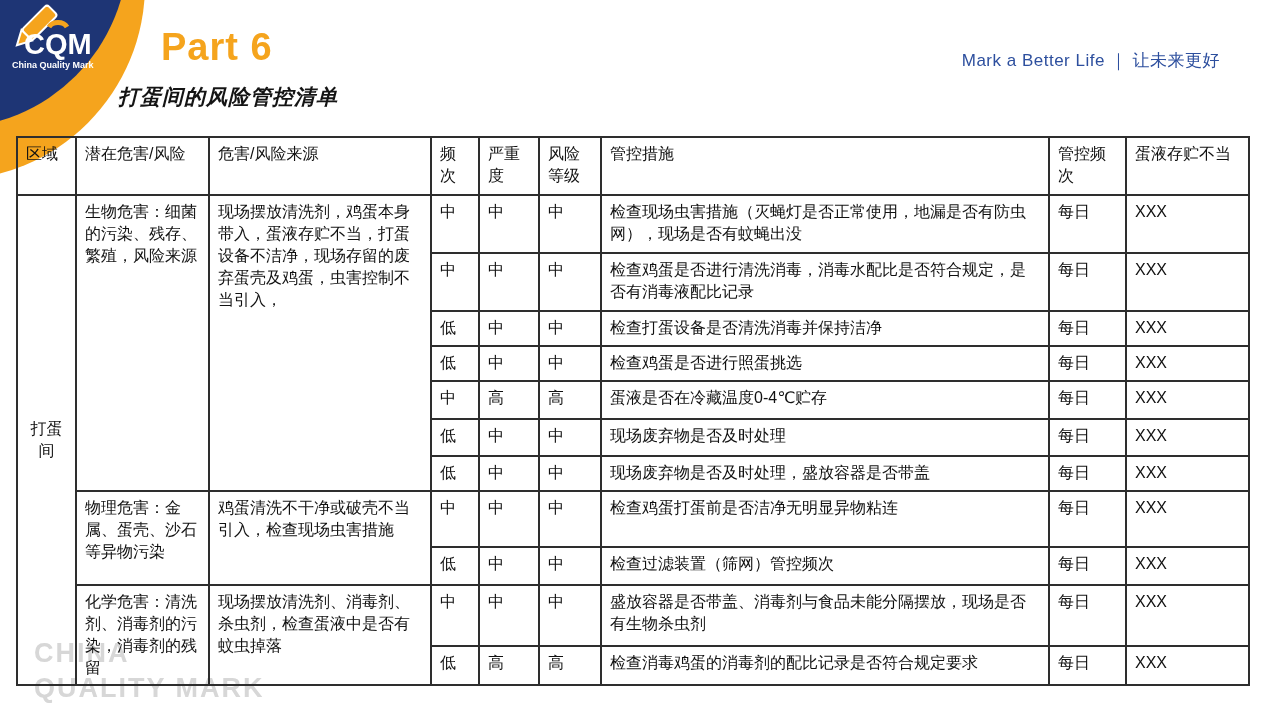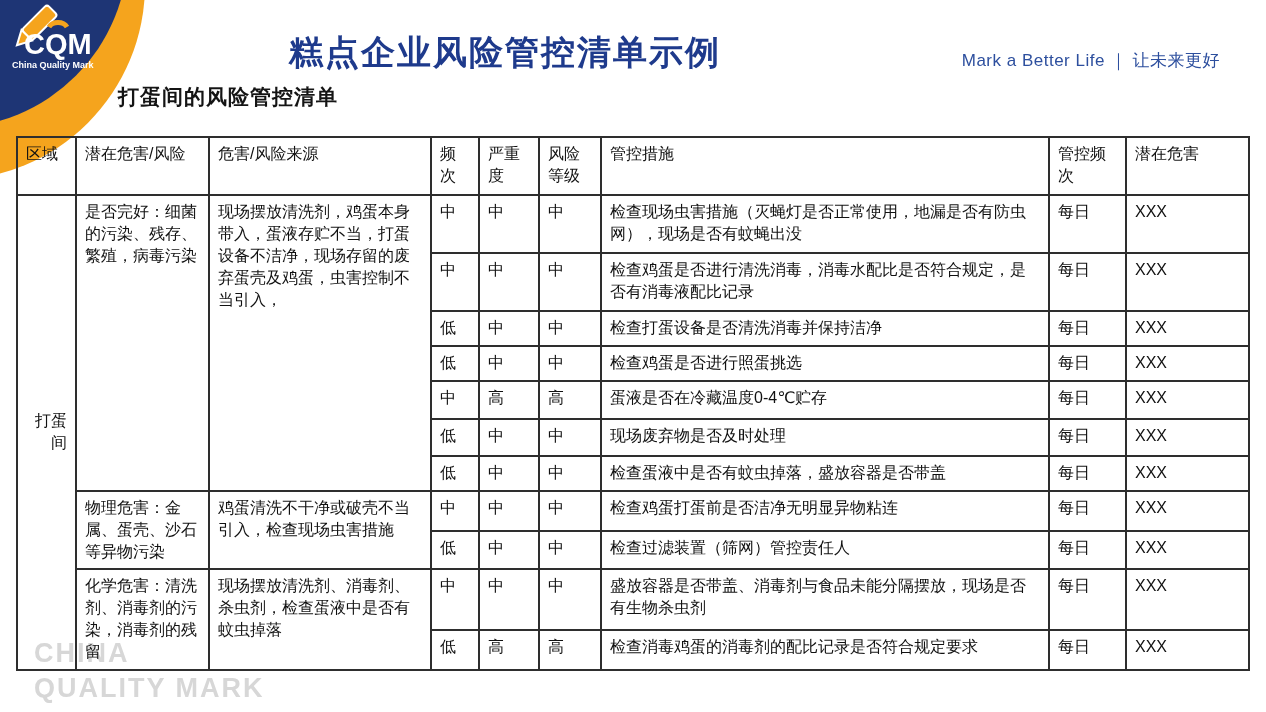--- a/index.html
+++ b/index.html
@@ -19,21 +19,21 @@
   .main-title{
     position:absolute;left:289px;top:30px;
     font-size:34px;font-weight:bold;color:#1e3a8c;letter-spacing:2px;
   }
   .tagline{
     position:absolute;right:46px;top:49px;
     font-size:17px;color:#2d4f9e;letter-spacing:.5px;
   }
   .subtitle{
     position:absolute;left:118px;top:83px;
-    font-size:21px;font-weight:bold;color:#141414;letter-spacing:1px;
+    font-size:21px;font-weight:bold;color:#141414;letter-spacing:1px;font-style:italic;
   }
 
   
   .watermark{
     position:absolute;left:34px;top:636px;z-index:0;
     font-size:27px;font-weight:600;color:#d7d7d7;
     letter-spacing:2px;line-height:1.3;
   }
 
   
@@ -41,40 +41,40 @@
     position:absolute;left:16px;top:136px;width:1232px;z-index:1;
     border-collapse:collapse;table-layout:fixed;background:transparent;
   }
   .risk th,.risk td{
     border:2px solid #2e2e2e;
     font-size:16px;font-weight:normal;color:#111;
     text-align:left;vertical-align:top;
     padding:5px 8px;line-height:1.38;
     word-break:break-all;overflow:hidden;background:transparent;
   }
-  .risk td.area-cell{text-align:right;vertical-align:middle;}
+  .risk td.area-cell{text-align:center;vertical-align:middle;}
 </style>
 </head>
 <body>
 
 <div class="slide">
 
   <svg class="logo-svg" viewBox="0 0 240 210">
     <circle cx="-50" cy="-15" r="195" fill="#f5a41d"></circle>
     <circle cx="-50" cy="-50" r="178" fill="#1e3575"></circle>
     <g transform="rotate(45 30 30)">
       <rect x="24" y="0" width="15" height="36" rx="3" fill="#f5a41d" stroke="#ffffff" stroke-width="2"></rect>
       <polygon points="24,36 39,36 31.5,50" fill="#f5a41d" stroke="#ffffff" stroke-width="2"></polygon>
     </g>
     <path d="M49,27 a10,8 0 0 1 18,0" stroke="#f5a41d" stroke-width="5" fill="none"></path>
     <text x="24" y="54" font-size="29" font-weight="bold" fill="#ffffff">CQM</text>
     <text x="12" y="68" font-size="9" font-weight="bold" fill="#ffffff">China Quality Mark</text>
   </svg>
 
-  <div class="main-title">糕点企业风险管控清单示例</div>
+  <div class="part-label">Part 6</div>
   <div class="tagline">Mark a Better Life ｜ 让未来更好</div>
   <div class="subtitle">打蛋间的风险管控清单</div>
 
   <div class="watermark">
     <div>CHINA</div>
     <div>QUALITY MARK</div>
   </div>
 
   <table class="risk">
     <colgroup>
@@ -91,26 +91,26 @@
     <tbody>
       <tr style="height:58px">
         <th>区域</th>
         <th>潜在危害/风险</th>
         <th>危害/风险来源</th>
         <th>频次</th>
         <th>严重度</th>
         <th>风险等级</th>
         <th>管控措施</th>
         <th>管控频次</th>
-        <th>潜在危害</th>
+        <th>蛋液存贮不当</th>
       </tr>
 
       <tr style="height:58px">
         <td class="area-cell" rowspan="11">打蛋间</td>
-        <td rowspan="7">是否完好：细菌的污染、残存、繁殖，病毒污染</td>
+        <td rowspan="7">生物危害：细菌的污染、残存、繁殖，风险来源</td>
         <td rowspan="7">现场摆放清洗剂，鸡蛋本身带入，蛋液存贮不当，打蛋设备不洁净，现场存留的废弃蛋壳及鸡蛋，虫害控制不当引入，</td>
         <td>中</td>
         <td>中</td>
         <td>中</td>
         <td>检查现场虫害措施（灭蝇灯是否正常使用，地漏是否有防虫网），现场是否有蚊蝇出没</td>
         <td>每日</td>
         <td>XXX</td>
       </tr>
       <tr style="height:58px">
         <td>中</td>
@@ -149,40 +149,40 @@
         <td>中</td>
         <td>中</td>
         <td>现场废弃物是否及时处理</td>
         <td>每日</td>
         <td>XXX</td>
       </tr>
       <tr style="height:35px">
         <td>低</td>
         <td>中</td>
         <td>中</td>
-        <td>检查蛋液中是否有蚊虫掉落，盛放容器是否带盖</td>
-        <td>每日</td>
-        <td>XXX</td>
-      </tr>
-
-      <tr style="height:40px">
+        <td>现场废弃物是否及时处理，盛放容器是否带盖</td>
+        <td>每日</td>
+        <td>XXX</td>
+      </tr>
+
+      <tr style="height:56px">
         <td rowspan="2">物理危害：金属、蛋壳、沙石等异物污染</td>
         <td rowspan="2">鸡蛋清洗不干净或破壳不当引入，检查现场虫害措施</td>
         <td>中</td>
         <td>中</td>
         <td>中</td>
         <td>检查鸡蛋打蛋前是否洁净无明显异物粘连</td>
         <td>每日</td>
         <td>XXX</td>
       </tr>
       <tr style="height:38px">
         <td>低</td>
         <td>中</td>
         <td>中</td>
-        <td>检查过滤装置（筛网）管控责任人</td>
+        <td>检查过滤装置（筛网）管控频次</td>
         <td>每日</td>
         <td>XXX</td>
       </tr>
 
       <tr style="height:57px">
         <td rowspan="2">化学危害：清洗剂、消毒剂的污染，消毒剂的残留</td>
         <td rowspan="2">现场摆放清洗剂、消毒剂、杀虫剂，检查蛋液中是否有蚊虫掉落</td>
         <td>中</td>
         <td>中</td>
         <td>中</td>

